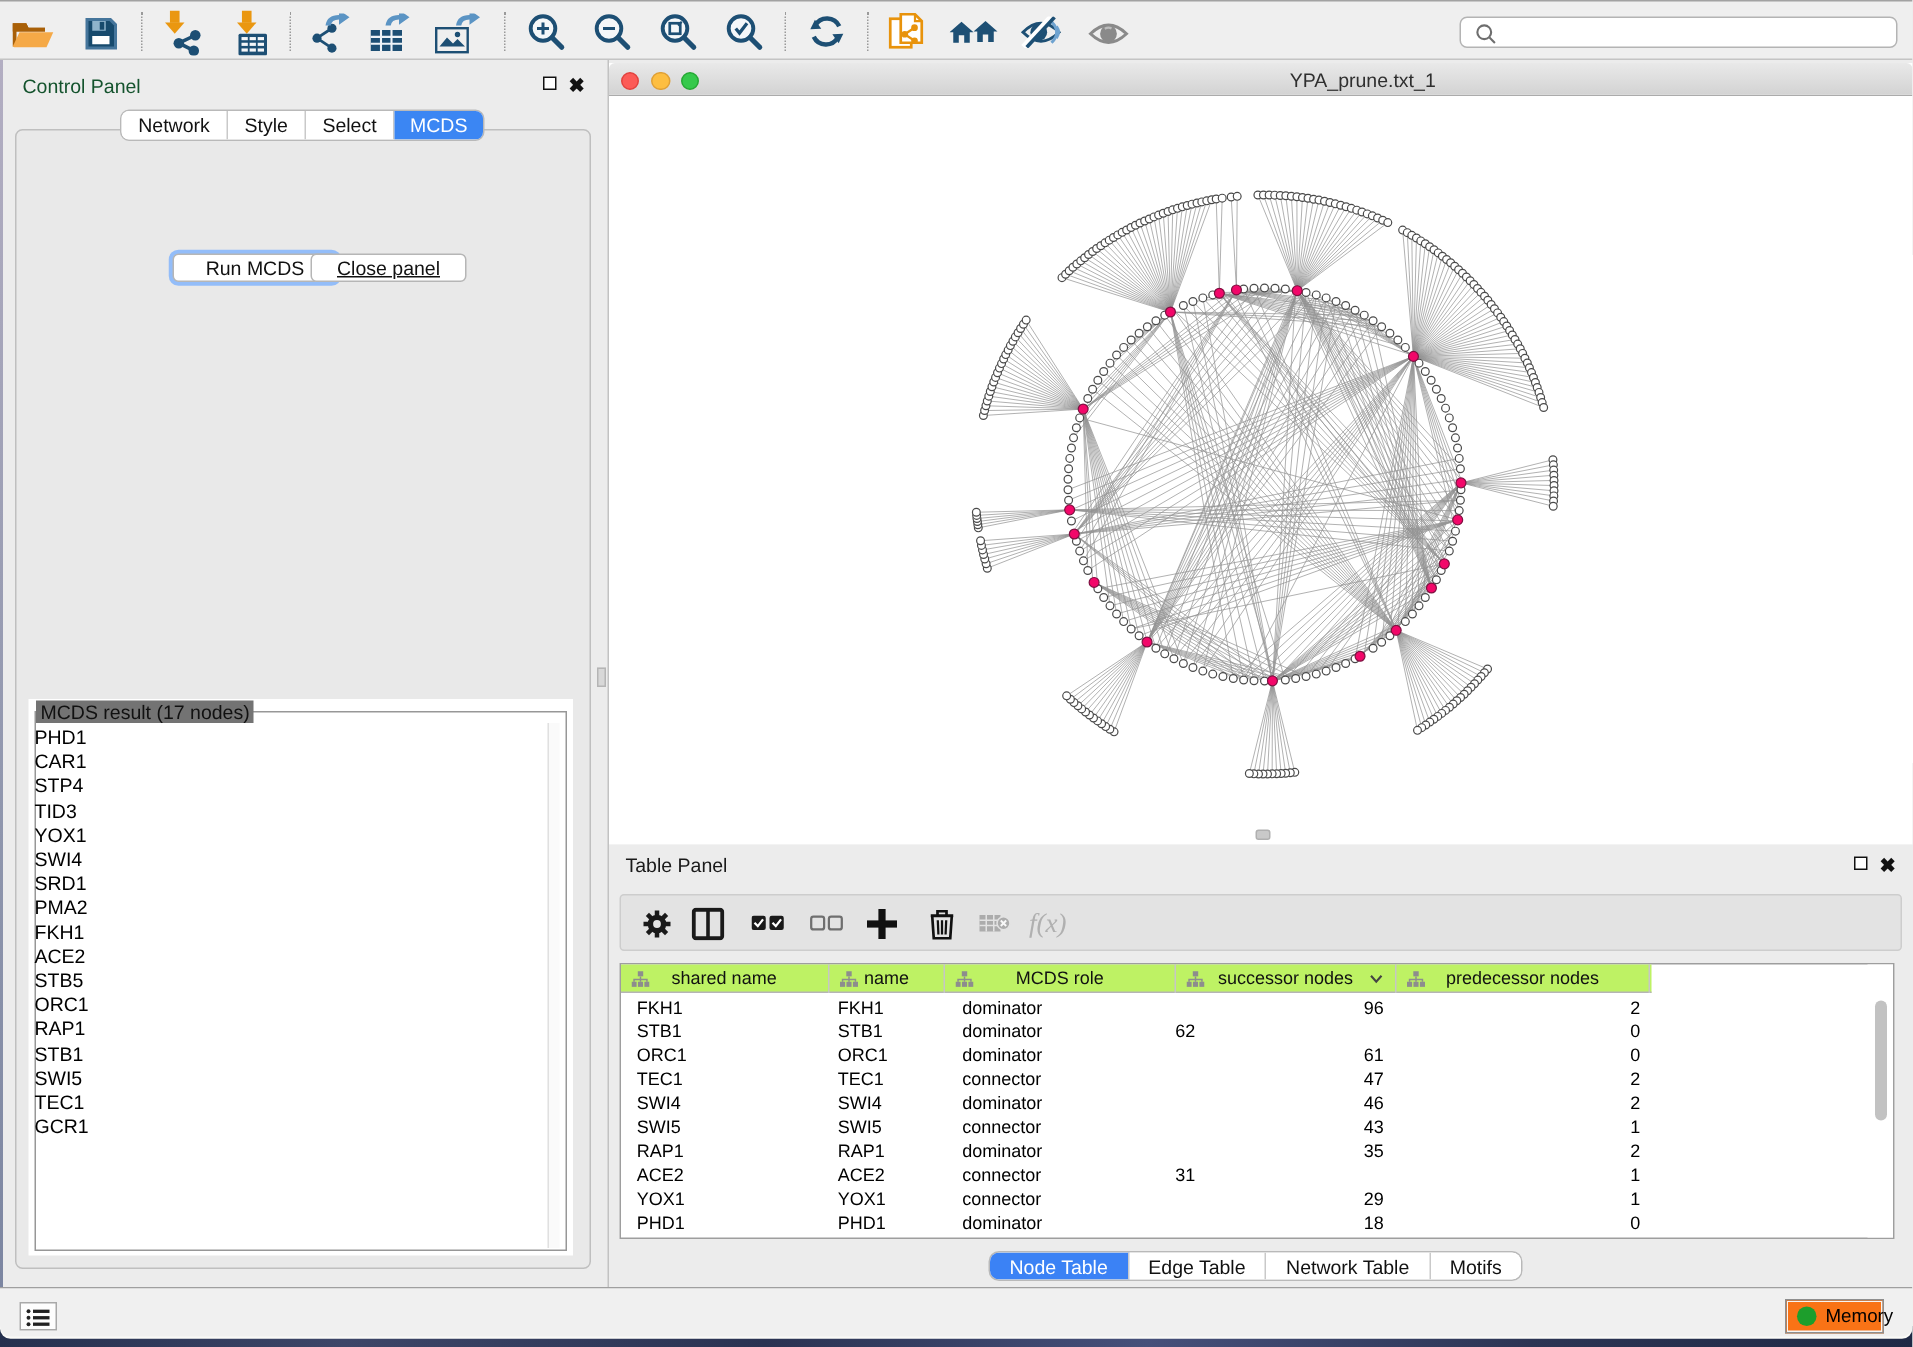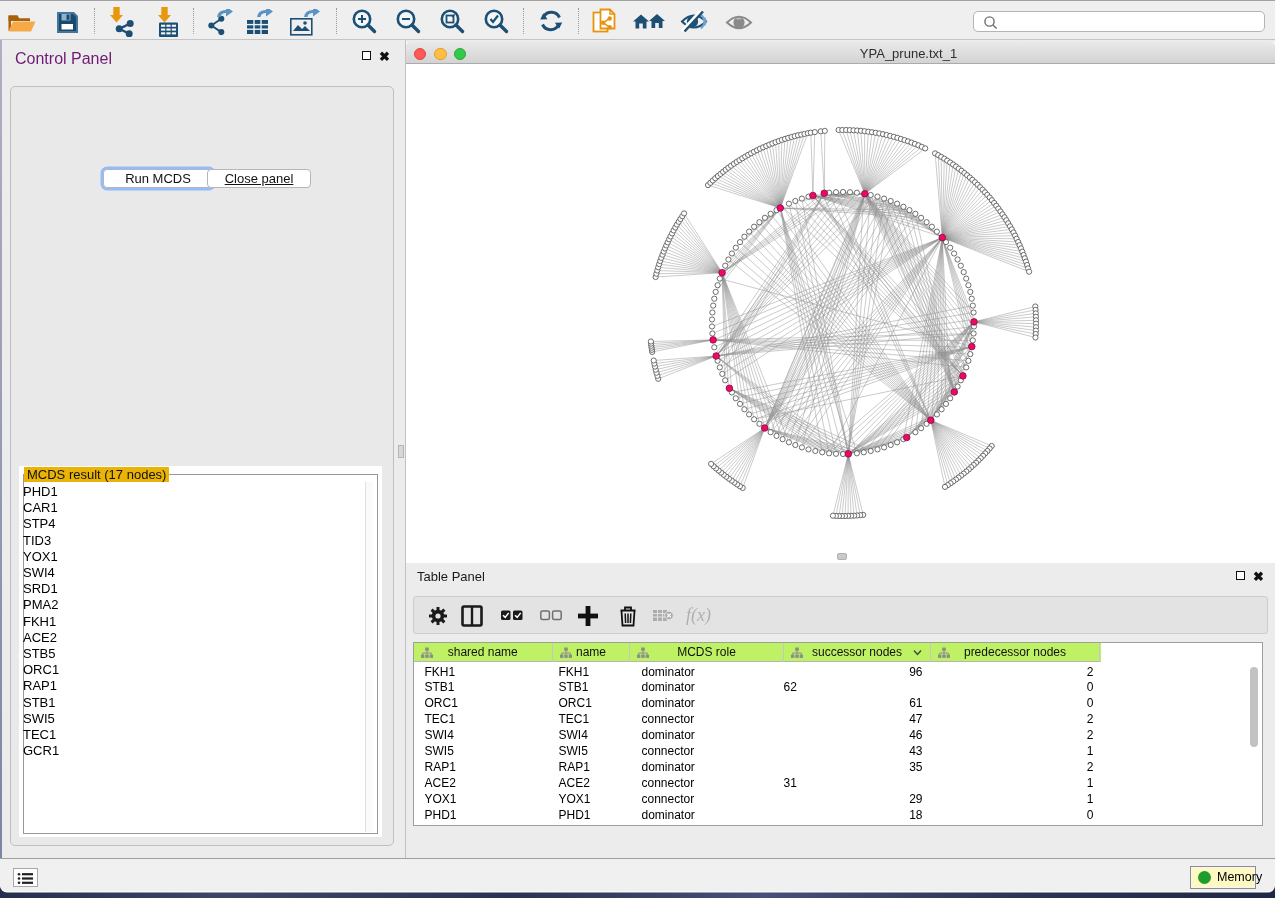--- a/index.html
+++ b/index.html
@@ -7,37 +7,37 @@
 body { font-family:"Liberation Sans", sans-serif; background:#ececec; position:relative; }
 .abs { position:absolute; }
 
 
 #toolbar { left:0; top:0; width:1275px; height:40px; background:#efefef; border-bottom:1px solid #c4c4c4; border-top:1px solid #a2a2a2; }
 .tsep { position:absolute; top:7px; height:26px; width:0; border-left:1px dotted #9a9a9a; }
 #searchbox { position:absolute; left:973px; top:10px; width:292px; height:21px; background:#fff; border:1px solid #b4b4b4; border-radius:5px; }
 
 
 #cpanel { left:2px; top:40px; width:395px; height:818px; background:#ececec; }
-#cp-title { position:absolute; left:13px; top:10px; font-size:16px; color:#701a75;text-align:center; }
+#cp-title { position:absolute; left:13px; top:10px; font-size:13px; color:#14532d;text-align:center; }
 .winbtn-sq { position:absolute; width:9px; height:9px; border:1.6px solid #111; background:#fff; }
 .winbtn-x { position:absolute; font-size:13px; font-weight:bold; color:#111; line-height:9px; }
 #cp-tabs { position:absolute; left:78px; top:33px; z-index:2; height:21px; display:flex; border:1px solid #b9b9b9; border-radius:6px; overflow:hidden; background:#fff; }
 #cp-tabs .tab { font-size:13px; line-height:20px; color:#111; border-right:1px solid #c9c9c9; background:#fff; text-align:center; }
 #cp-tabs .tab:last-child { border-right:none; }
 #cp-tabs .tab.sel { background:#3b86f3; color:#fff; }
 #cp-box { position:absolute; left:8px; top:45.5px; width:384px; height:760.5px; background:#e9e9e9; border:1px solid #bfbfbf; border-radius:5px; }
 #opt-label { position:absolute; left:0; top:28px; width:100%; text-align:center; font-size:13px; color:#111; }
 #dd { position:absolute; left:37px; top:50.5px; width:312px; height:21px; background:#fff; border:1px solid #b6b6b6; border-radius:5px; font-size:13px; line-height:19px; color:#111; padding-left:8px; }
 #dd-step { position:absolute; right:-1px; top:-1px; width:17px; height:21px; border-radius:0 5px 5px 0; background:linear-gradient(#5d9ef8,#2e72ee); }
 .btn { position:absolute; height:19px; background:#fff; border:1px solid #b6b6b6; border-radius:4px; font-size:13px; line-height:17px; text-align:center; color:#111; }
-#btn-run { left:92px; top:82px; width:110px; box-shadow:0 0 0 2.5px #93bdf9; }
+#btn-run { left:104px; top:82px; width:110px; box-shadow:0 0 0 2.5px #93bdf9; }
 #btn-close { left:196px; top:82px; width:104px;text-decoration:underline; }
 #mcds-pane { position:absolute; left:8px; top:379.5px; width:363px; height:371px; background:#fff; }
 #mcds-border { position:absolute; left:4px; top:8px; right:4px; bottom:3px; border:1px solid #979797; }
-#mcds-label { position:absolute; left:5px; top:1px; background:#eab308; padding:0 3px; font-size:13px; color:#111; }
+#mcds-label { position:absolute; left:5px; top:1px; background:#737373; padding:0 3px; font-size:13px; color:#111; }
 #mcds-list { position:absolute; left:4px; top:18px; font-size:13px; color:#000; line-height:16.2px; }
 #mcds-scroll { position:absolute; right:9px; top:16px; width:8px; bottom:5px; background:#fafafa; border-left:1px solid #e0e0e0; }
 
 
 #vdivider { left:397px; top:40px; width:9px; height:818px; background:#ececec; border-right:1px solid #c2c2c2; }
 #vgrip { position:absolute; left:1px; top:405px; width:6px; height:13px; background:#d8d8d8; border:1px solid #b5b5b5; }
 
 
 #netwin { left:406px; top:42px; width:869px; height:521px; background:#fff; }
 #net-titlebar { position:absolute; left:0; top:0; width:100%; height:22px; background:linear-gradient(#e9e9e9,#d3d3d3); border-bottom:1px solid #ababab; border-radius:4px 4px 0 0; }
@@ -59,21 +59,21 @@
 #tbl-scroll { position:absolute; right:0; top:0; width:17px; height:182px; background:#ffffff; }
 #tbl-thumb { position:absolute; left:5px; top:24px; width:8px; height:80px; background:#c2c2c2; border-radius:4px; }
 #tp-tabs { position:absolute; left:253px; top:271px; height:20px; display:flex; border:1px solid #b9b9b9; border-radius:7px; overflow:hidden; background:#fff; }
 #tp-tabs .tab { padding:0 13px; font-size:13px; line-height:19px; color:#111; border-right:1px solid #c9c9c9; background:#fff; }
 #tp-tabs .tab:last-child { border-right:none; }
 #tp-tabs .tab.sel { background:#3b82f5; color:#fff; }
 
 
 #statusbar { left:0; top:858px; width:1275px; height:33px; background:#f0f0f0; border-top:1px solid #9f9f9f; border-radius:0 0 7px 7px; box-shadow:0 1.5px 0 #fafaf7; z-index:3; }
 #sb-listbtn { position:absolute; left:13px; top:9px; width:25px; height:19px; background:#fdfdfd; border:1px solid #a9a9a9; }
-#sb-mem { position:absolute; left:1190px; top:7px; width:66px; height:23px; background:#fef9c3; border:1px solid #8e8e8e; box-shadow:inset 0 0 0 1px #f5f5f5; font-size:12.5px; line-height:21px; color:#000; }
+#sb-mem { position:absolute; left:1190px; top:7px; width:66px; height:23px; background:#f97316; border:1px solid #8e8e8e; box-shadow:inset 0 0 0 1px #f5f5f5; font-size:12.5px; line-height:21px; color:#000; }
 #sb-mem .dot { position:absolute; left:7px; top:4px; width:13px; height:13px; border-radius:50%; background:#1d9e2c; }
 #sb-mem .txt { position:absolute; left:26px; }
 
 
 #wp-bottom { left:0; top:884px; width:1275px; height:14px; z-index:1;  background:linear-gradient(90deg,#25304e 0%,#3d4668 18%,#2a3352 40%,#46507a 60%,#2c3554 80%,#1f2945 100%); }
 #wp-left { left:0; top:40px; width:2px; height:851px; background:linear-gradient(#b3aec2,#8f96ad 60%,#7a84a0); }
 </style>
 </head>
 <body>
 
@@ -230,20 +230,26 @@
         <circle cx="7.5" cy="7.5" r="4.6" fill="none" stroke="#6e6e6e" stroke-width="1.4"></circle>
         <line x1="11" y1="11" x2="14.6" y2="14.6" stroke="#6e6e6e" stroke-width="1.4"></line>
       </svg>
   </div>
 </div>
 
 <div class="abs" id="cpanel">
   <div id="cp-title">Control Panel</div>
   <div class="winbtn-sq" style="left:360px; top:11px;"></div>
   <div class="winbtn-x" style="left:377px; top:12px;">✖</div>
+  <div id="cp-tabs">
+    <div class="tab" style="width:71px">Network</div>
+      <div class="tab" style="width:52px">Style</div>
+      <div class="tab" style="width:59px">Select</div>
+      <div class="tab sel" style="width:59px">MCDS</div>
+  </div>
   <div id="cp-box">
     <div class="btn" id="btn-run">Run MCDS</div>
     <div class="btn" id="btn-close">Close panel</div>
     <div id="mcds-pane">
       <div id="mcds-border"></div>
       <div id="mcds-label">MCDS result (17 nodes)</div>
       <div id="mcds-list">PHD1<br>CAR1<br>STP4<br>TID3<br>YOX1<br>SWI4<br>SRD1<br>PMA2<br>FKH1<br>ACE2<br>STB5<br>ORC1<br>RAP1<br>STB1<br>SWI5<br>TEC1<br>GCR1</div>
       <div id="mcds-scroll"></div>
     </div>
   </div>
@@ -1220,20 +1226,26 @@
 <span class="tc" style="left:11px">PHD1</span>
 <span class="tc" style="left:145px">PHD1</span>
 <span class="tc" style="left:228px">dominator</span>
 <span class="tc" style="left:370px;width:139px;text-align:right">18</span>
 <span class="tc" style="left:517px;width:163px;text-align:right">0</span>
 </div>
 <div id="tbl-scroll">
         <div id="tbl-thumb"></div>
       </div>
   </div>
+  <div id="tp-tabs">
+    <div class="tab sel">Node Table</div>
+      <div class="tab">Edge Table</div>
+      <div class="tab">Network Table</div>
+      <div class="tab">Motifs</div>
+  </div>
 </div>
 
 <div class="abs" id="wp-bottom"></div>
 <div class="abs" id="statusbar">
   <div id="sb-listbtn">
     <svg width="17" height="13" viewBox="0 0 17 13" style="position:absolute;left:3px;top:2.5px">
       <circle cx="2" cy="2.2" r="1.3" fill="#222"></circle>
         <rect x="5" y="1.1" width="11" height="2.2" fill="#222"></rect>
       <circle cx="2" cy="6.5" r="1.3" fill="#222"></circle>
         <rect x="5" y="5.4" width="11" height="2.2" fill="#222"></rect>

